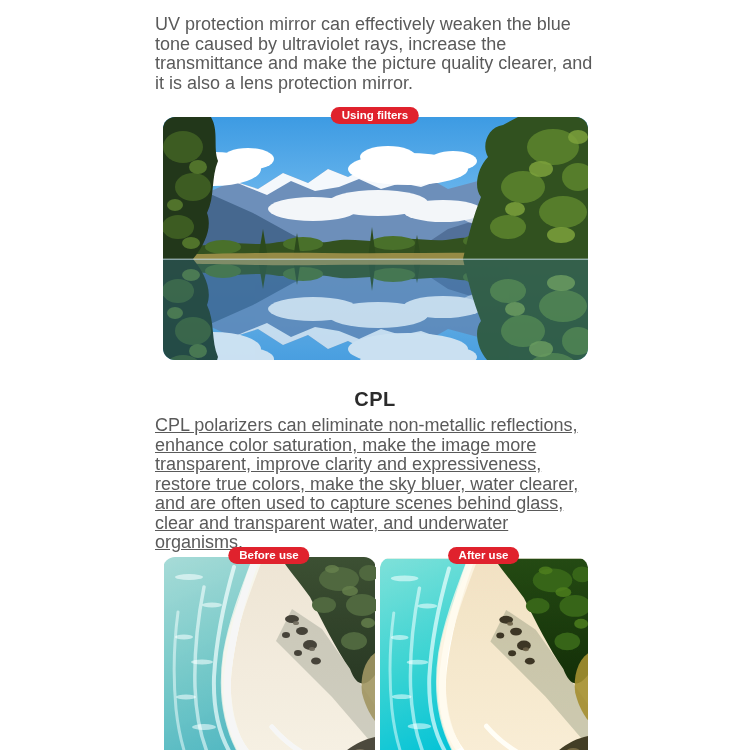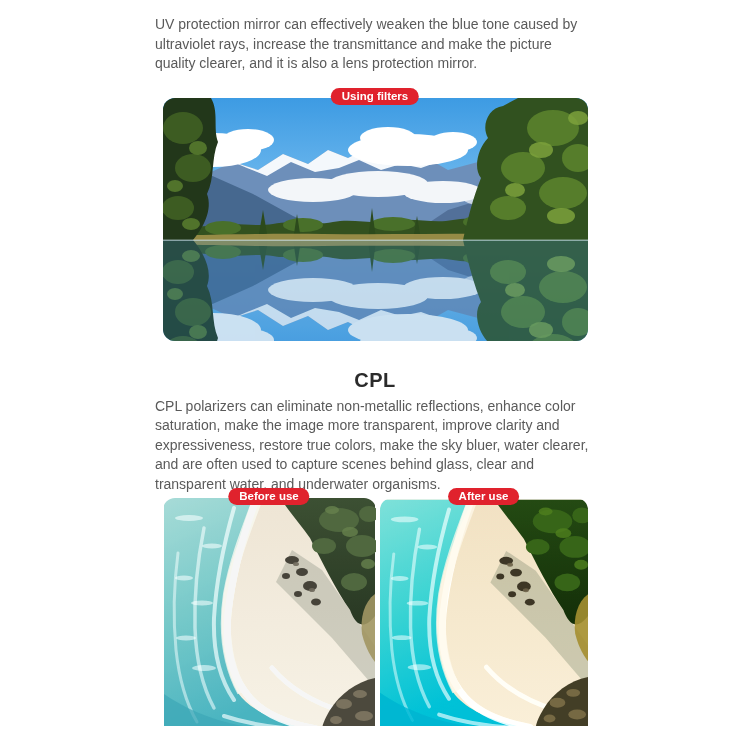--- a/index.html
+++ b/index.html
@@ -13,24 +13,24 @@
   }
   .content{width:440px;margin:0 auto;padding-top:4px;}
   .sec-title{
     margin:0;text-align:center;
     font-size:20px;line-height:23px;font-weight:bold;
     color:#2b2b2b;letter-spacing:.5px;
   }
   .sec-title.cpl{margin-top:28px;}
   .desc{
     margin:11px auto 0;width:440px;
-    font-size:14px;line-height:19.5px;color:#5a5a5a;
+    font-size:18px;line-height:19.5px;color:#5a5a5a;
     text-align:left;
   }
-  .desc.cpl{margin-top:5px;}
+  .desc.cpl{margin-top:5px;text-decoration:underline;}
   figure{margin:0;position:relative;}
   .hero-figure{
     width:425px;height:243px;margin:24px auto 0;
     border-radius:12px;overflow:visible;
   }
   .hero-figure .photo-frame{
     width:425px;height:243px;border-radius:12px;overflow:hidden;display:block;
   }
   .badge{
     position:absolute;left:50%;top:-10px;transform:translateX(-50%);

